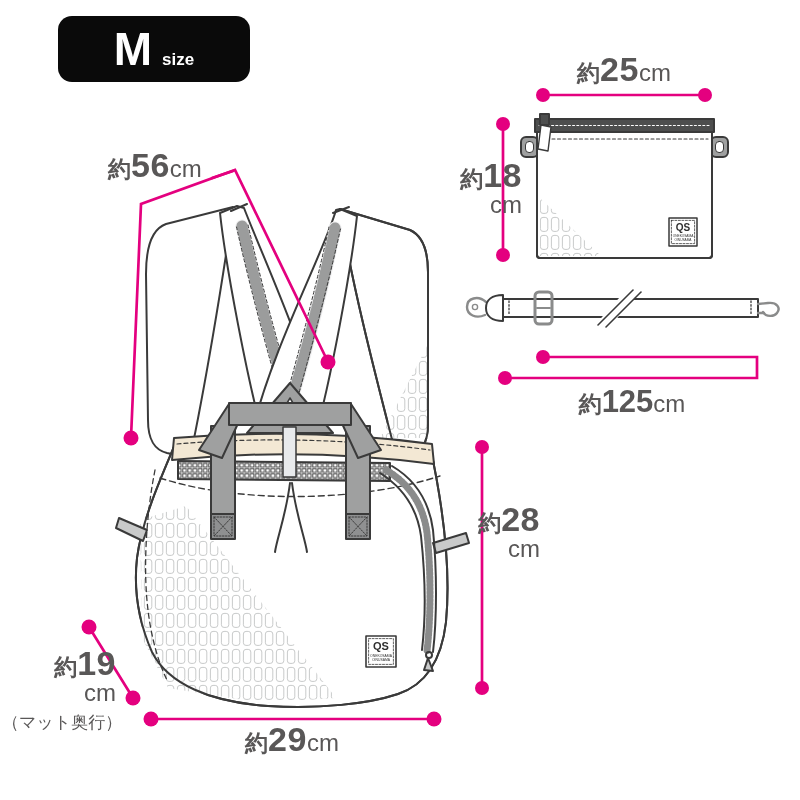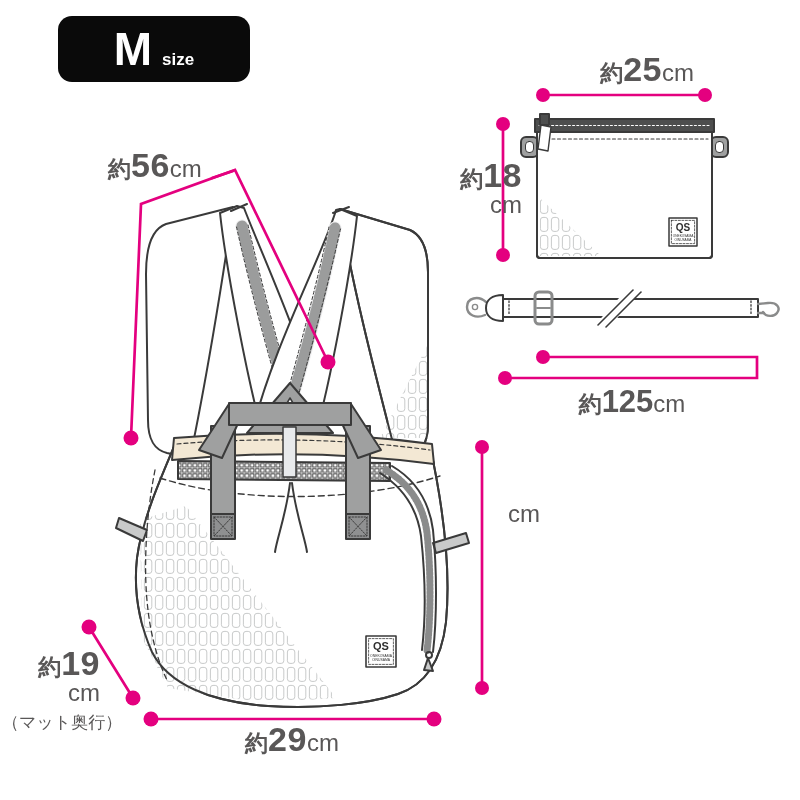--- a/index.html
+++ b/index.html
@@ -209,38 +209,39 @@
 
 <div id="badge">
   <span class="m">M</span>
   <span class="s">size</span>
 </div>
 
 <div class="dim" style="left:108px;top:148px;">
   <span class="approx">約</span><span class="num">56</span><span class="unit">cm</span>
 </div>
 
-<div class="dim calign" style="left:554px;top:52px;width:140px;text-align:right;">
+<div class="dim calign" style="left:554px;top:52px;width:140px;">
   <span class="approx">約</span><span class="num">25</span><span class="unit">cm</span>
 </div>
 
 <div class="dim ralign" style="left:436px;top:158px;width:86px;">
   <div><span class="approx">約</span><span class="num">18</span></div>
   <div><span class="unit">cm</span></div>
 </div>
 
 <div class="dim calign" style="left:562px;top:386px;width:140px;">
   <span class="approx">約</span><span class="num-sm">125</span><span class="unit">cm</span>
 </div>
 
 <div class="dim ralign" style="left:456px;top:502px;width:84px;">
+  <div><span class="approx">約</span><span class="num">28</span></div>
   <div><span class="unit">cm</span></div>
 </div>
 
-<div class="dim ralign" style="left:12px;top:646px;width:88px;text-align:right;">
+<div class="dim ralign" style="left:28px;top:646px;width:88px;text-align:right;">
   <div><span class="approx">約</span><span class="num">19</span></div>
   <div><span class="unit">cm</span></div>
 </div>
 <div class="note" style="left:2px;top:711px;width:132px;text-align:left;">（マット奥行）</div>
 
 <div class="dim calign" style="left:222px;top:722px;width:140px;">
   <span class="approx">約</span><span class="num">29</span><span class="unit">cm</span>
 </div>
 
 </div>

